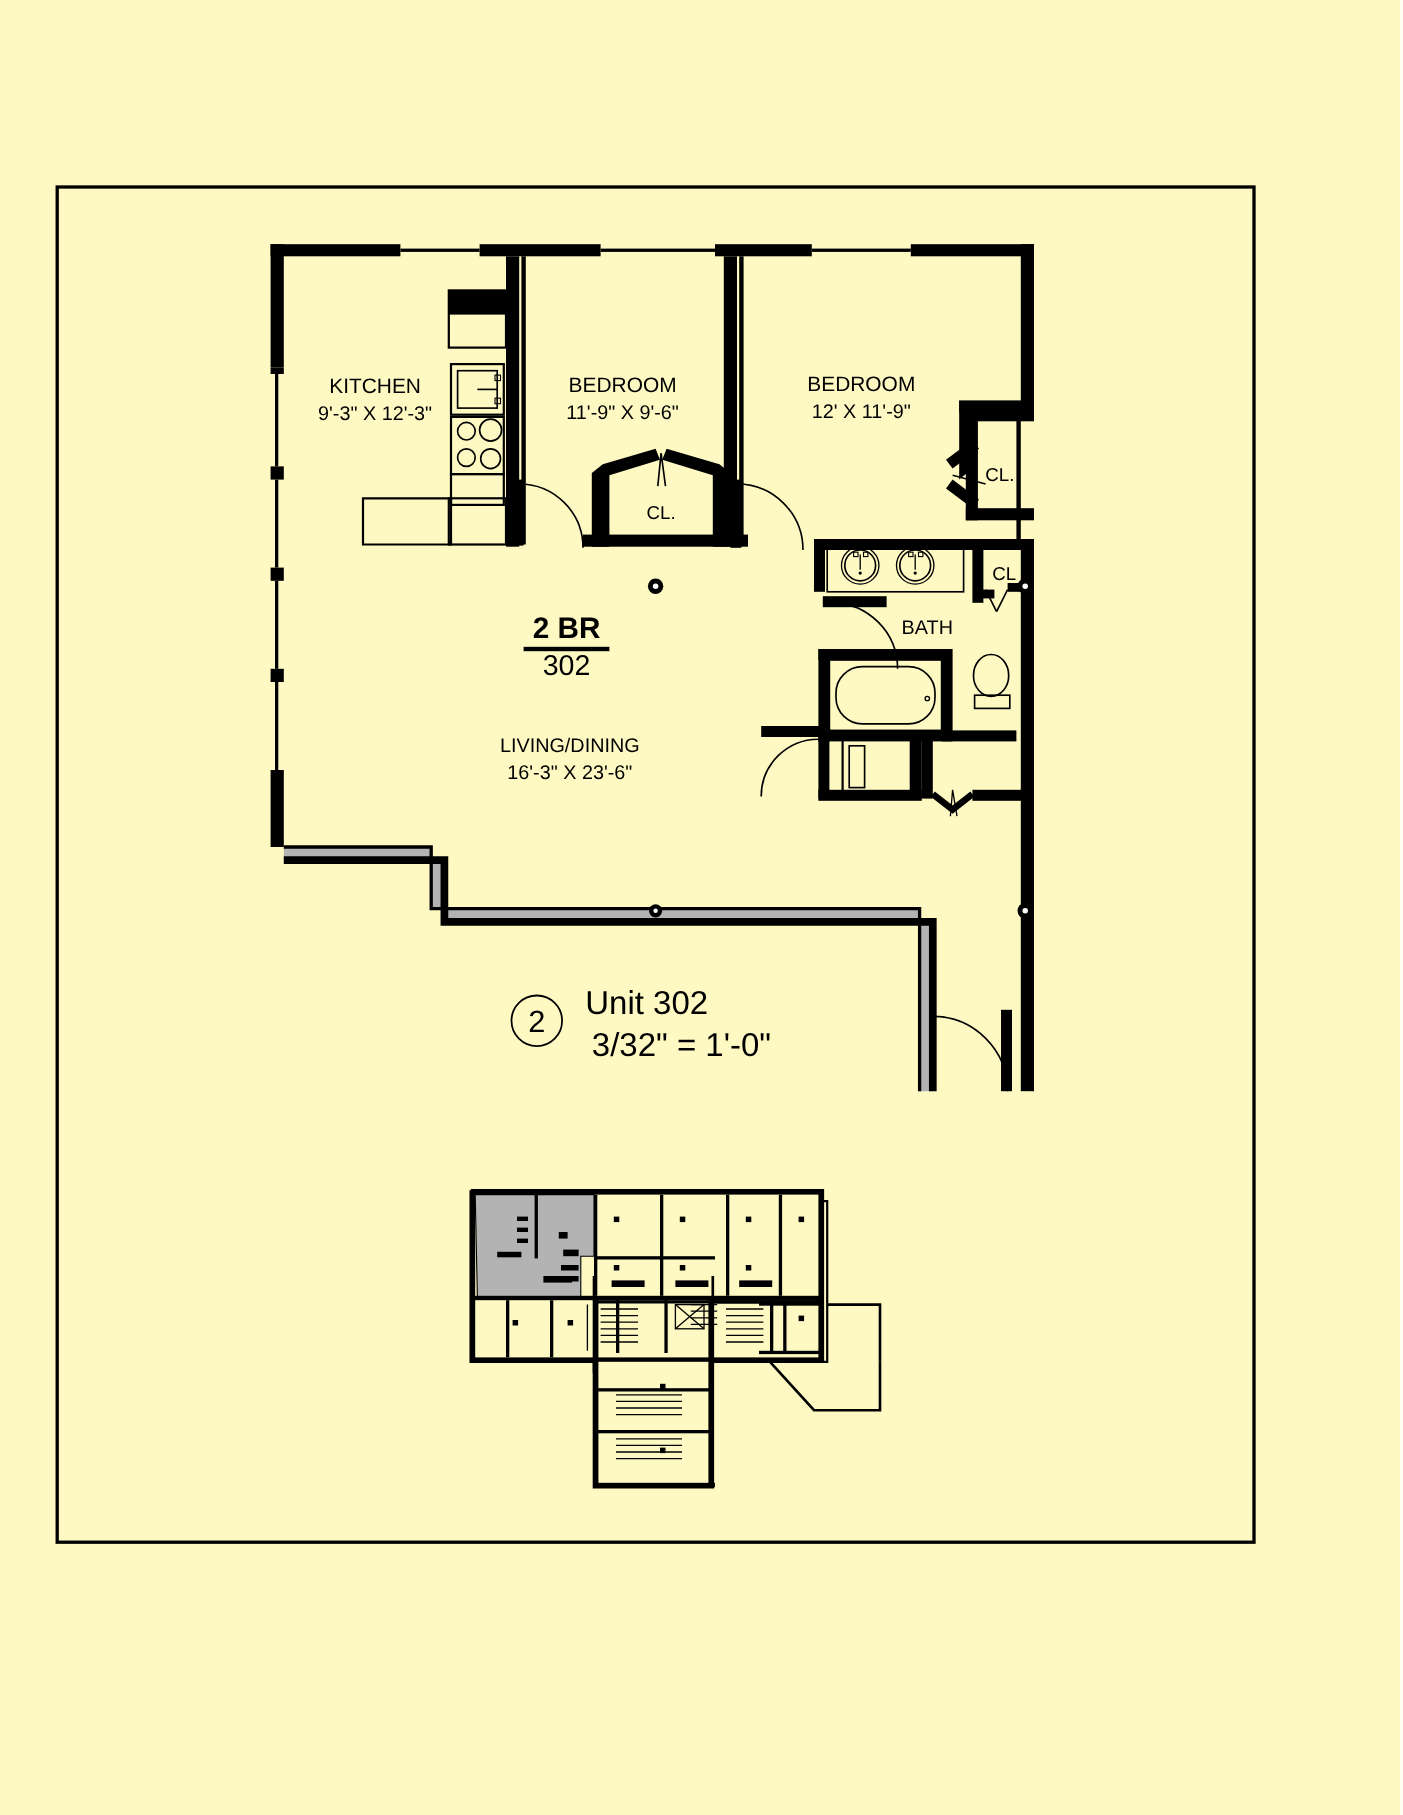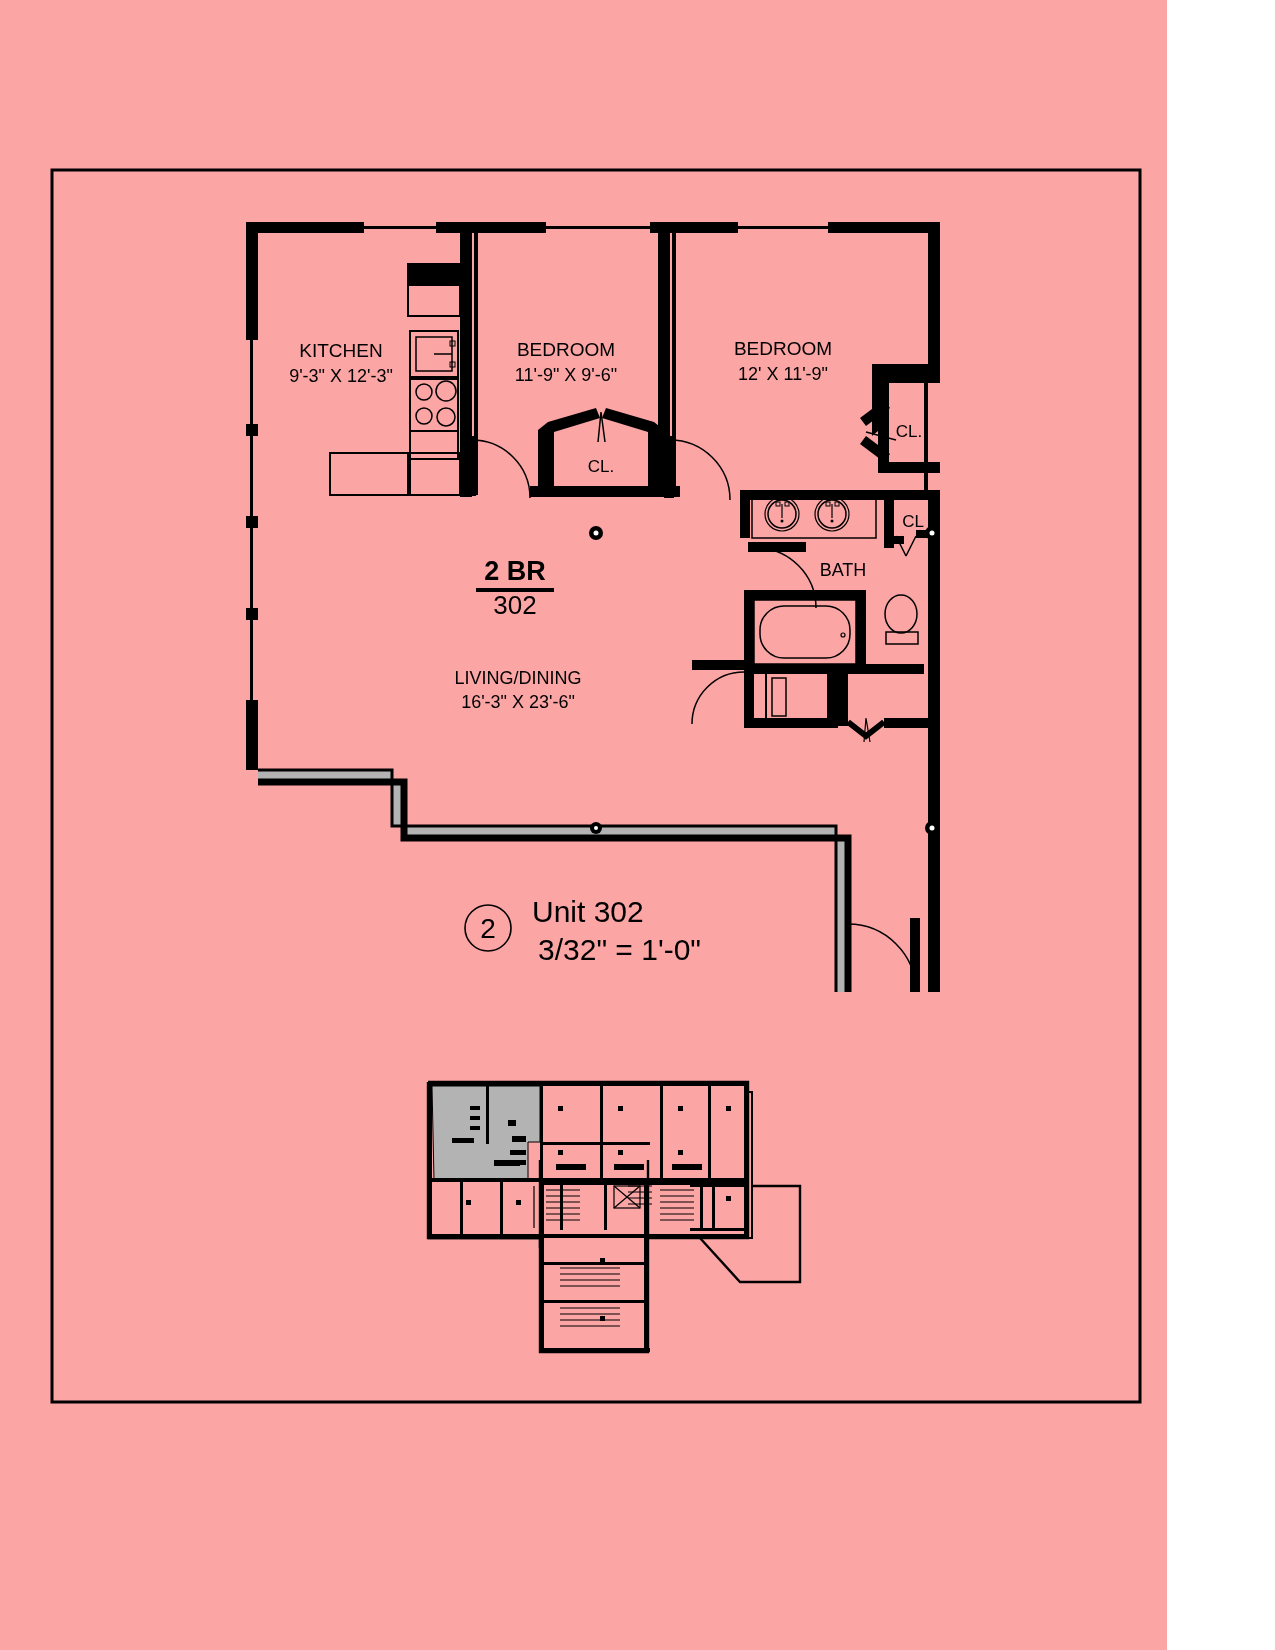--- a/index.html
+++ b/index.html
@@ -1,17 +1,17 @@
 <!DOCTYPE html>
 <html><head>
 <meta charset="utf-8">
 <style>
   html,body{margin:0;padding:0;background:#ffffff;}
   body{width:1275px;height:1650px;font-family:"Liberation Sans",sans-serif;}
-  #sheet{position:relative;width:1167px;height:1650px;background:#fca5a5;overflow:hidden;}
+  #sheet{position:relative;width:1273px;height:1650px;background:#fef9c3;overflow:hidden;}
   svg{display:block;}
   .txt{font-family:"Liberation Sans",sans-serif;fill:#000;}
 </style>
 </head>
 <body>
 
 <div id="sheet">
 
   <svg width="1275" height="1650" viewBox="0 0 1275 1650">
 

